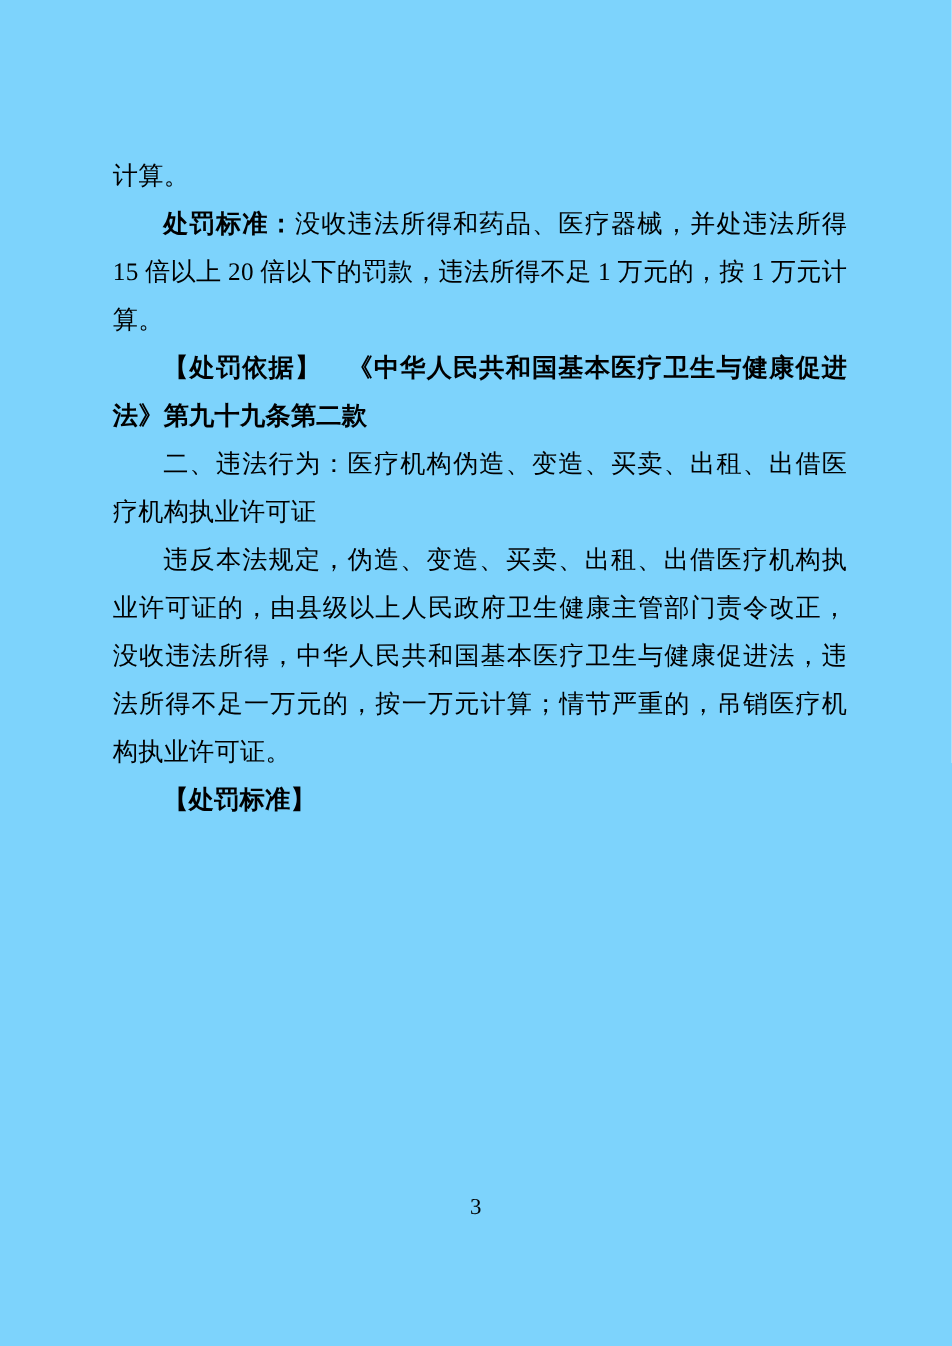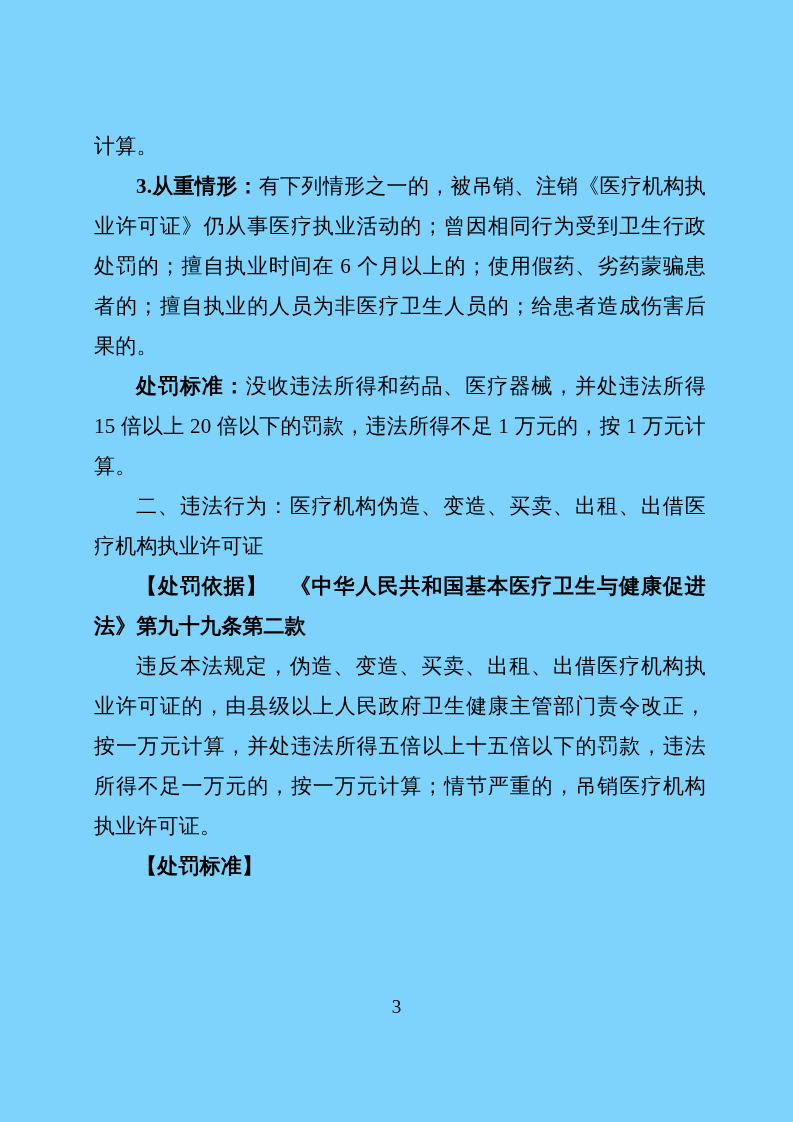--- a/index.html
+++ b/index.html
@@ -55,23 +55,22 @@
     font-size: 19px;
     line-height: 26px;
   }
 </style>
 </head>
 <body>
 
 <div class="page">
   <div class="doc-body">
       <p class="">计算。</p>
-      <p class="indent"><span class="lead">3.从重情形：</span>有下列情形之一的，被吊销、注销《医疗机构执业许可证》仍从事医疗执业活动的；曾因相同行为受到卫生行政处罚的；擅自执业时间在 6 个月以上的；使用假药、劣药蒙骗患者的；擅自执业的人员为非医疗卫生人员的；给患者造成伤害后果的。</p>
       <p class="indent"><span class="lead">处罚标准：</span>没收违法所得和药品、医疗器械，并处违法所得 15 倍以上 20 倍以下的罚款，违法所得不足 1 万元的，按 1 万元计算。</p>
+      <p class="indent bold"><span class="lead">【处罚依据】</span>　《中华人民共和国基本医疗卫生与健康促进法》第九十九条第二款</p>
       <p class="indent">二、违法行为：医疗机构伪造、变造、买卖、出租、出借医疗机构执业许可证</p>
-      <p class="indent bold"><span class="lead">【处罚依据】</span>　《中华人民共和国基本医疗卫生与健康促进法》第九十九条第二款</p>
-      <p class="indent">违反本法规定，伪造、变造、买卖、出租、出借医疗机构执业许可证的，由县级以上人民政府卫生健康主管部门责令改正，按一万元计算，并处违法所得五倍以上十五倍以下的罚款，违法所得不足一万元的，按一万元计算；情节严重的，吊销医疗机构执业许可证。</p>
+      <p class="indent">违反本法规定，伪造、变造、买卖、出租、出借医疗机构执业许可证的，由县级以上人民政府卫生健康主管部门责令改正，没收违法所得，中华人民共和国基本医疗卫生与健康促进法，违法所得不足一万元的，按一万元计算；情节严重的，吊销医疗机构执业许可证。</p>
       <p class="indent bold"><span class="lead">【处罚标准】</span></p>
     </div>
   <div class="page-footer">
     <span>3</span>
   </div>
 </div>
 
 </body></html>

